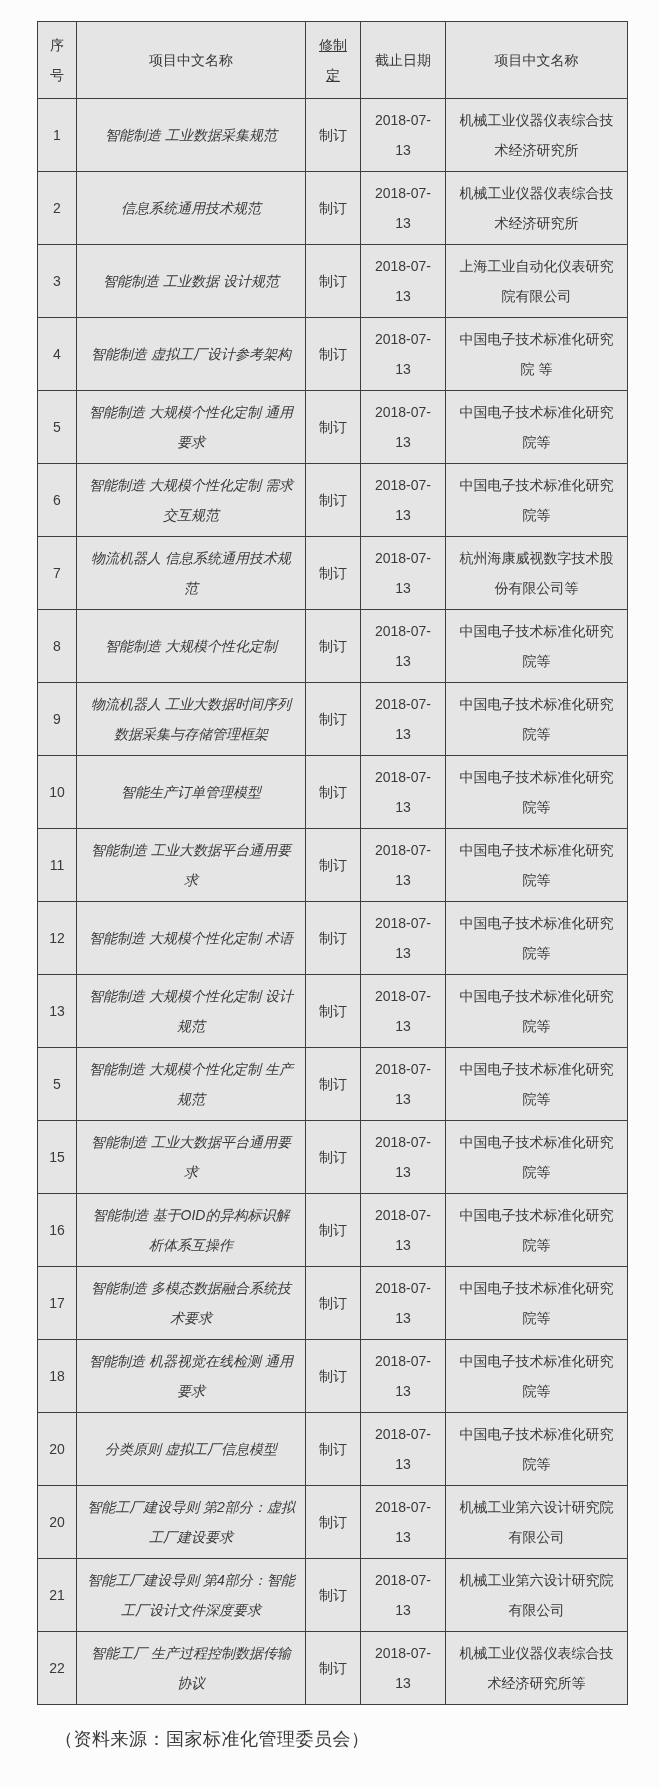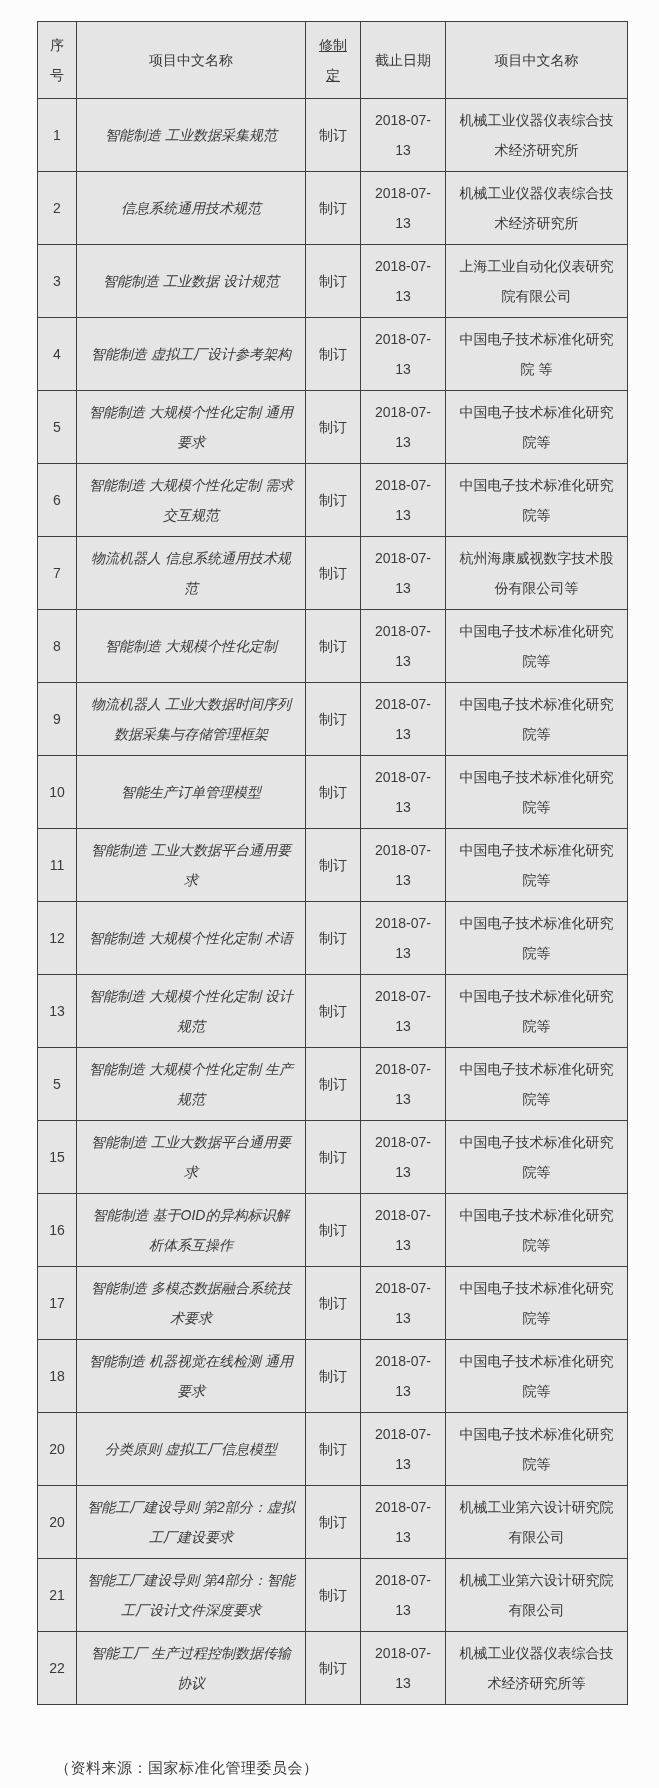--- a/index.html
+++ b/index.html
@@ -54,25 +54,24 @@
   td.c-org  { padding: 2px 11px; }
   .date-span {
     display: inline-block;
     width: 68px;
     line-height: 2.15;
   }
   .footer {
     position: absolute;
     left: 55px;
     top: 1727px;
-    font-size: 15px;
+    font-size: 18px;
     color: #3a3a3a;
     letter-spacing: 0.5px;
     white-space: nowrap;
-    margin-top: 32px;
   }
 </style>
 </head>
 <body style="background: rgb(252, 252, 252);">
 
 <div class="page">
 
   <div class="table-wrap">
     <table class="std-table">
       <colgroup>

